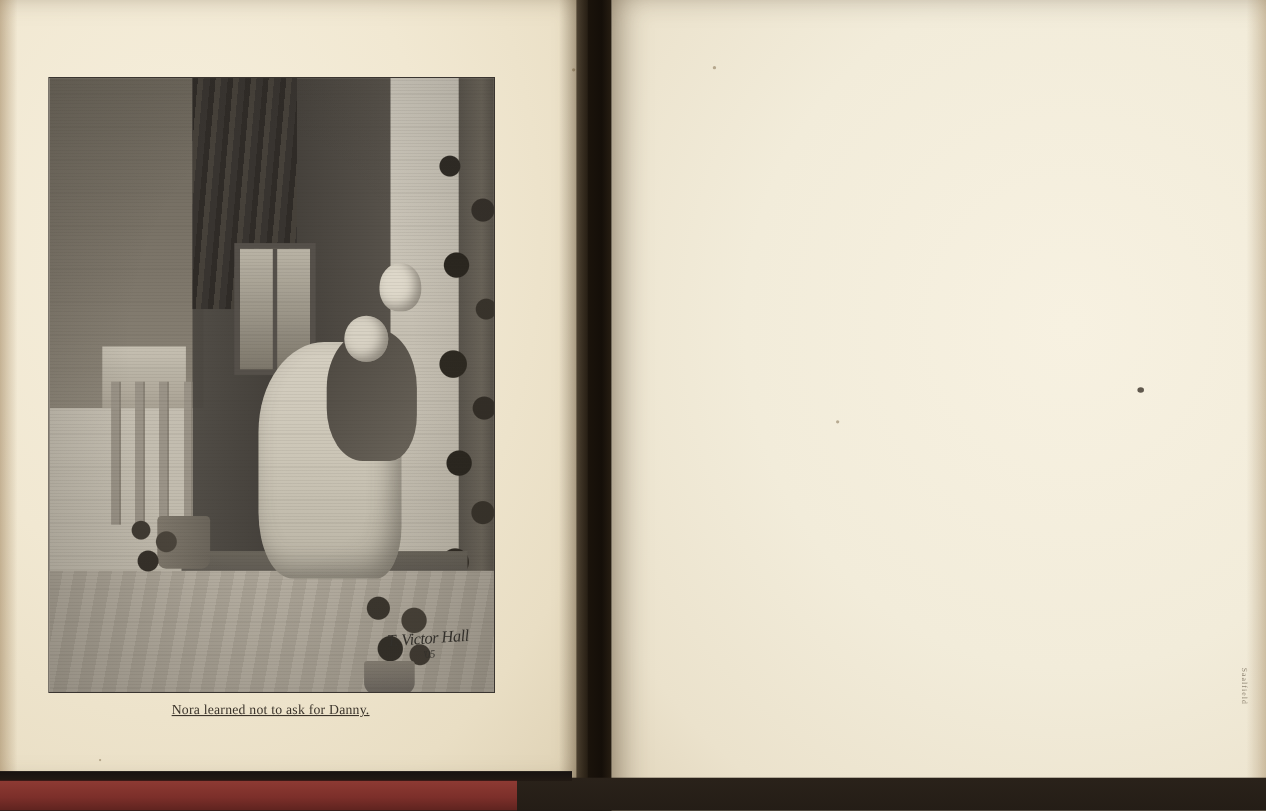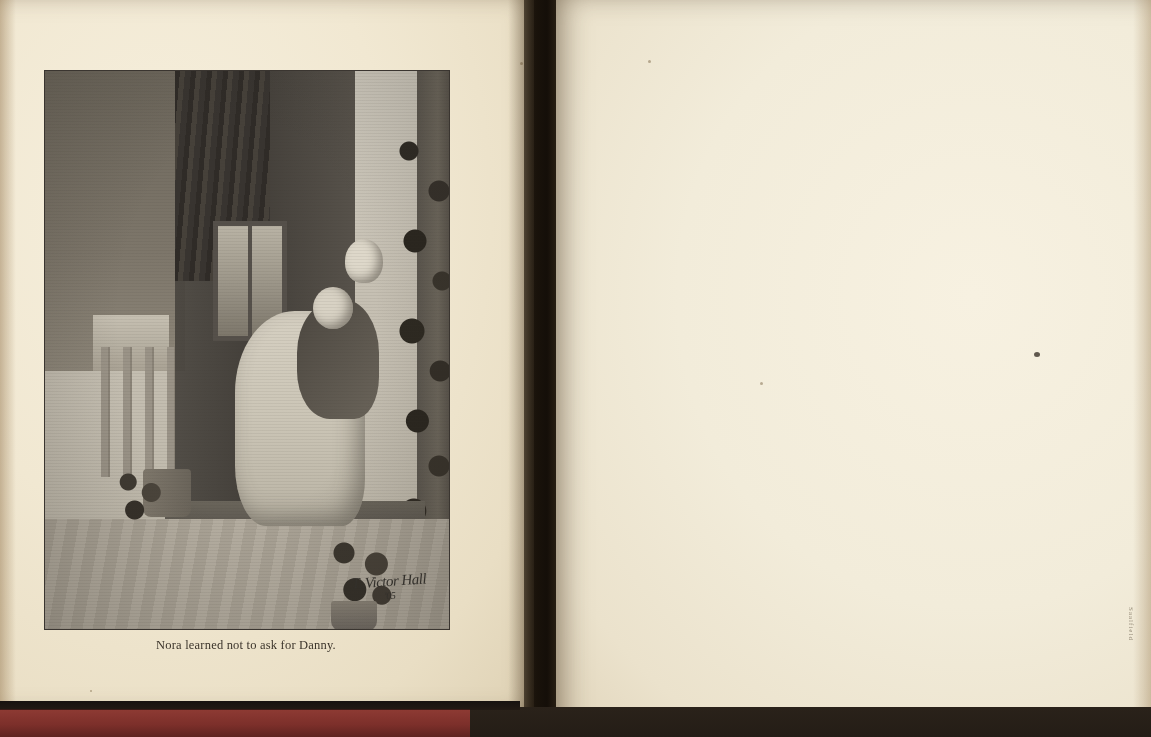--- a/index.html
+++ b/index.html
@@ -96,20 +96,21 @@
     overflow: hidden;
   }
   .plate-caption {
     position: absolute;
     left: 44px; top: 638px;
     width: 404px;
     text-align: center;
     font-size: 12.5px;
     color: #3b342b;
     letter-spacing: 0.2px;
+    text-decoration: underline;
   }
 
   
   .sc { position: absolute; }
   .sky {
     left: 0; top: 0; width: 404px; height: 558px;
     background: linear-gradient(to bottom, #cfcabe 0%, #c6c0b3 40%, #bdb7a9 100%);
   }
   .wall-dark {
     left: 130px; top: 0; width: 180px; height: 470px;

